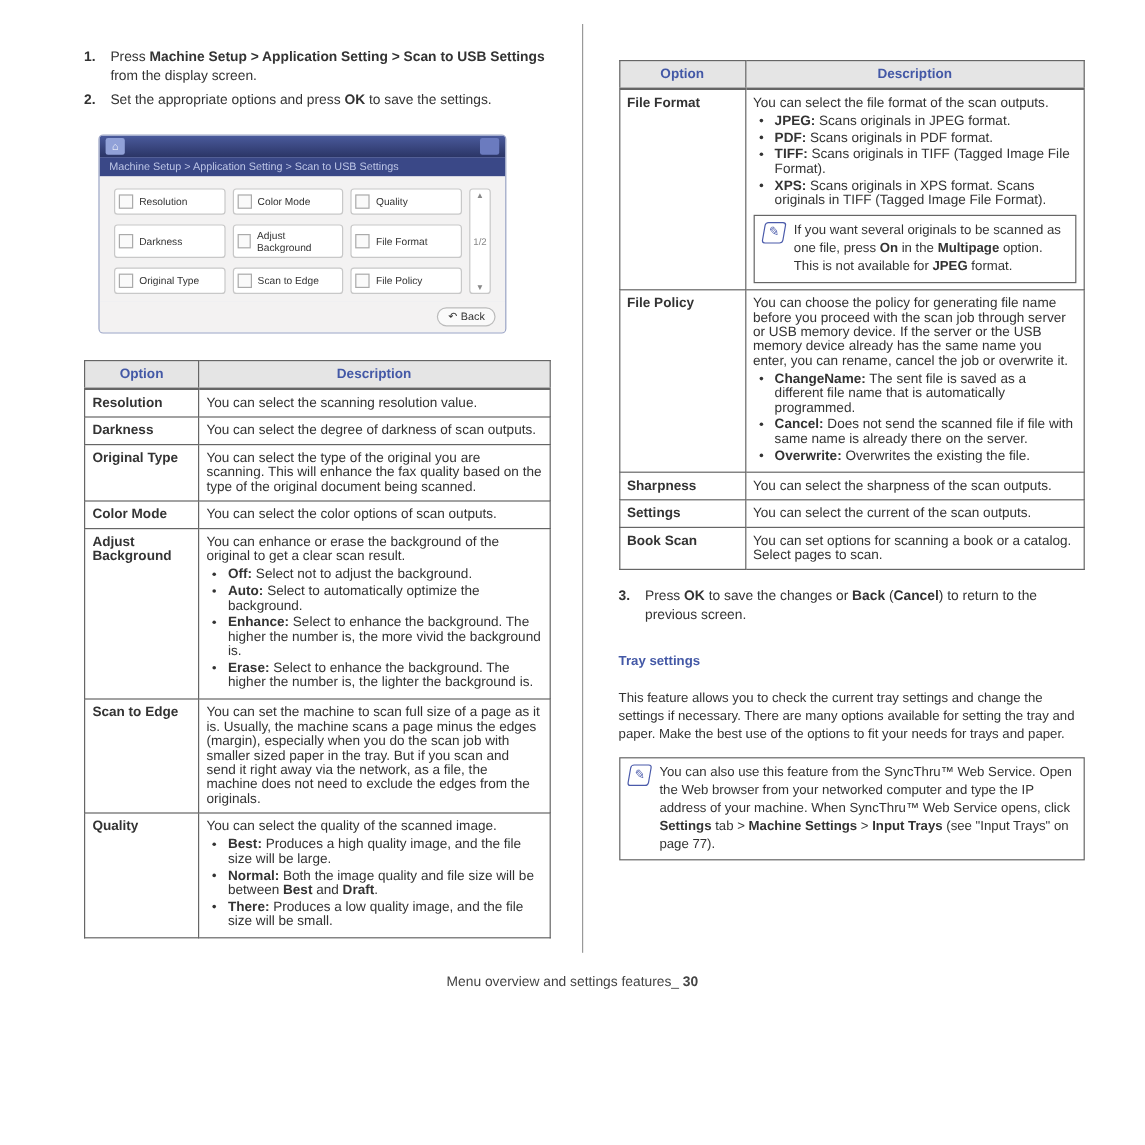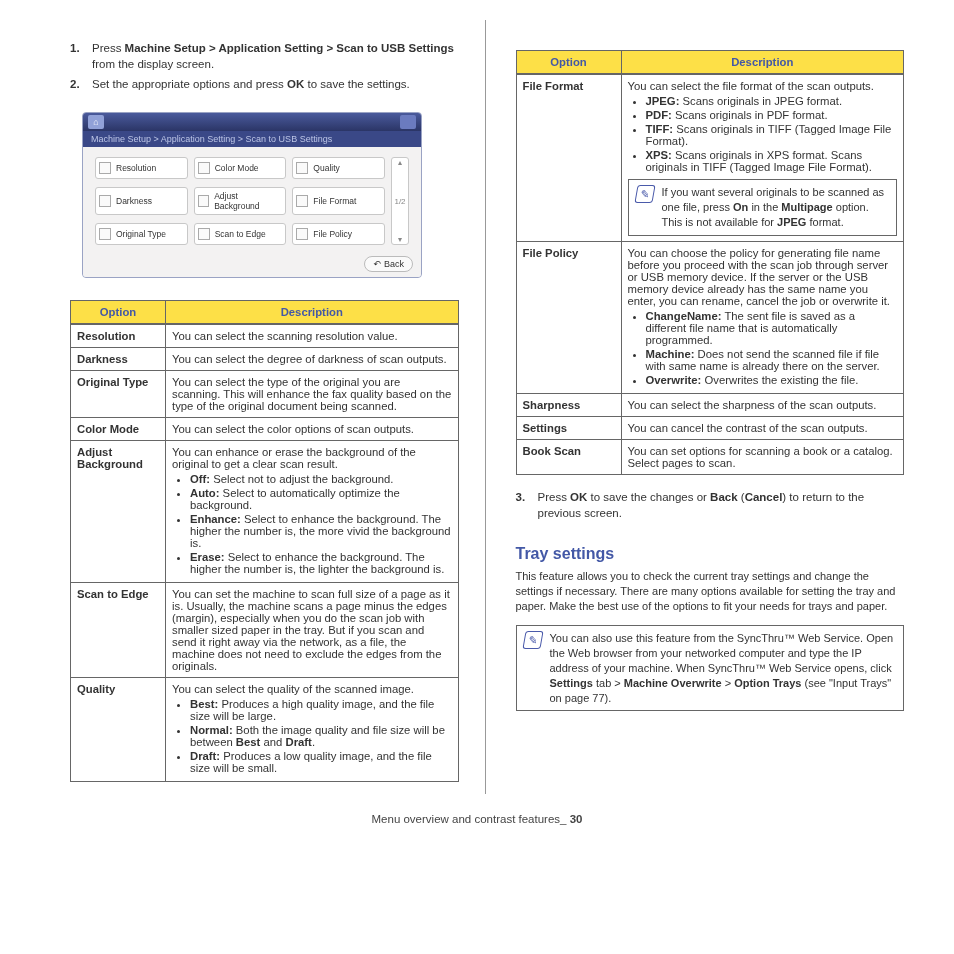--- a/index.html
+++ b/index.html
@@ -113,21 +113,21 @@
   table.opt-table th, table.opt-table td {
     border: 1px solid #666;
     padding: 5px 6px;
     vertical-align: top;
     text-align: left;
   }
   table.opt-table th {
     color: #4358a6;
     font-weight: bold;
     text-align: center;
-    background:#fde047;
+    background:#e5e5e5;
     border-bottom: 2px solid #666;
   }
   table.opt-table td:first-child {
     font-weight: bold;
     width: 95px;
   }
   .right table.opt-table td:first-child { width:105px; }
 
   ul.sub {
     margin: 3px 0 0 0;
@@ -145,21 +145,21 @@
   }
   .note-box.inline { border:1px solid #666; margin:6px 0 0 0; }
   .note-icon {
     min-width:18px;height:18px;border:1px solid #4a5aaa;border-radius:3px;
     display:flex;align-items:center;justify-content:center;
     font-size:11px;color:#4a5aaa;
     transform:skewX(-10deg);
   }
 
   h4.sect {
-    color:#4358a6; font-size:16px; margin:10px 0 4px 0;
+    color:#4358a6; font-size:11px; margin:10px 0 16px 0;
   }
   p.body { margin:2px 0 6px 0; line-height:1.38; font-size:11px; }
 
   .pgfooter {
     text-align:center;font-size:11.5px;color:#444;padding:4px 0 18px 0;
   }
 </style>
 </head>
 <body>
 
@@ -272,21 +272,21 @@
           </tr>
           <tr>
             <td>Scan to Edge</td>
             <td>You can set the machine to scan full size of a page as it is. Usually, the machine scans a page minus the edges (margin), especially when you do the scan job with smaller sized paper in the tray. But if you scan and send it right away via the network, as a file, the machine does not need to exclude the edges from the originals.</td>
           </tr>
           <tr>
             <td>Quality</td>
             <td>You can select the quality of the scanned image.<ul class="sub">
                 <li><b>Best:</b> Produces a high quality image, and the file size will be large.</li>
                 <li><b>Normal:</b> Both the image quality and file size will be between <b>Best</b> and <b>Draft</b>.</li>
-                <li><b>Draft:</b> Produces a low quality image, and the file size will be small.</li>
+                <li><b>There:</b> Produces a low quality image, and the file size will be small.</li>
               </ul></td>
           </tr>
         </tbody>
     </table>
 
   </div>
 
   <div class="col right">
 
     <table class="opt-table" style="margin-top:30px;">
@@ -306,52 +306,52 @@
                 <li><b>XPS:</b> Scans originals in XPS format. Scans originals in TIFF (Tagged Image File Format).</li>
               </ul><div class="note-box inline">
                 <div class="note-icon">✎</div>
                 <div>If you want several originals to be scanned as one file, press <b>On</b> in the <b>Multipage</b> option. This is not available for <b>JPEG</b> format.</div>
               </div></td>
           </tr>
           <tr>
             <td>File Policy</td>
             <td>You can choose the policy for generating file name before you proceed with the scan job through server or USB memory device. If the server or the USB memory device already has the same name you enter, you can rename, cancel the job or overwrite it.<ul class="sub">
                 <li><b>ChangeName:</b> The sent file is saved as a different file name that is automatically programmed.</li>
-                <li><b>Machine:</b> Does not send the scanned file if file with same name is already there on the server.</li>
+                <li><b>Cancel:</b> Does not send the scanned file if file with same name is already there on the server.</li>
                 <li><b>Overwrite:</b> Overwrites the existing the file.</li>
               </ul></td>
           </tr>
           <tr>
             <td>Sharpness</td>
             <td>You can select the sharpness of the scan outputs.</td>
           </tr>
           <tr>
             <td>Settings</td>
-            <td>You can cancel the contrast of the scan outputs.</td>
+            <td>You can select the current of the scan outputs.</td>
           </tr>
           <tr>
             <td>Book Scan</td>
             <td>You can set options for scanning a book or a catalog. Select pages to scan.</td>
           </tr>
         </tbody>
     </table>
 
     <ol class="steps" style="margin-top:2px;">
       <li>
         <span class="num">3.</span>
         <span id="step3txt">Press <b>OK</b> to save the changes or <b>Back</b> (<b>Cancel</b>) to return to the previous screen.</span>
       </li>
     </ol>
 
     <h4 class="sect">Tray settings</h4>
     <p class="body">This feature allows you to check the current tray settings and change the settings if necessary. There are many options available for setting the tray and paper. Make the best use of the options to fit your needs for trays and paper.</p>
 
     <div class="note-box">
       <div class="note-icon">✎</div>
-      <div id="tray-note-txt">You can also use this feature from the SyncThru™ Web Service. Open the Web browser from your networked computer and type the IP address of your machine. When SyncThru™ Web Service opens, click <b>Settings</b> tab &gt; <b>Machine Overwrite</b> &gt; <b>Option Trays</b> (see "Input Trays" on page 77).</div>
+      <div id="tray-note-txt">You can also use this feature from the SyncThru™ Web Service. Open the Web browser from your networked computer and type the IP address of your machine. When SyncThru™ Web Service opens, click <b>Settings</b> tab &gt; <b>Machine Settings</b> &gt; <b>Input Trays</b> (see "Input Trays" on page 77).</div>
     </div>
 
   </div>
 </div>
 
 <div class="pgfooter">
-  <span>Menu overview and contrast features_</span> <b>30</b>
+  <span>Menu overview and settings features_</span> <b>30</b>
 </div>
 
 </body></html>

